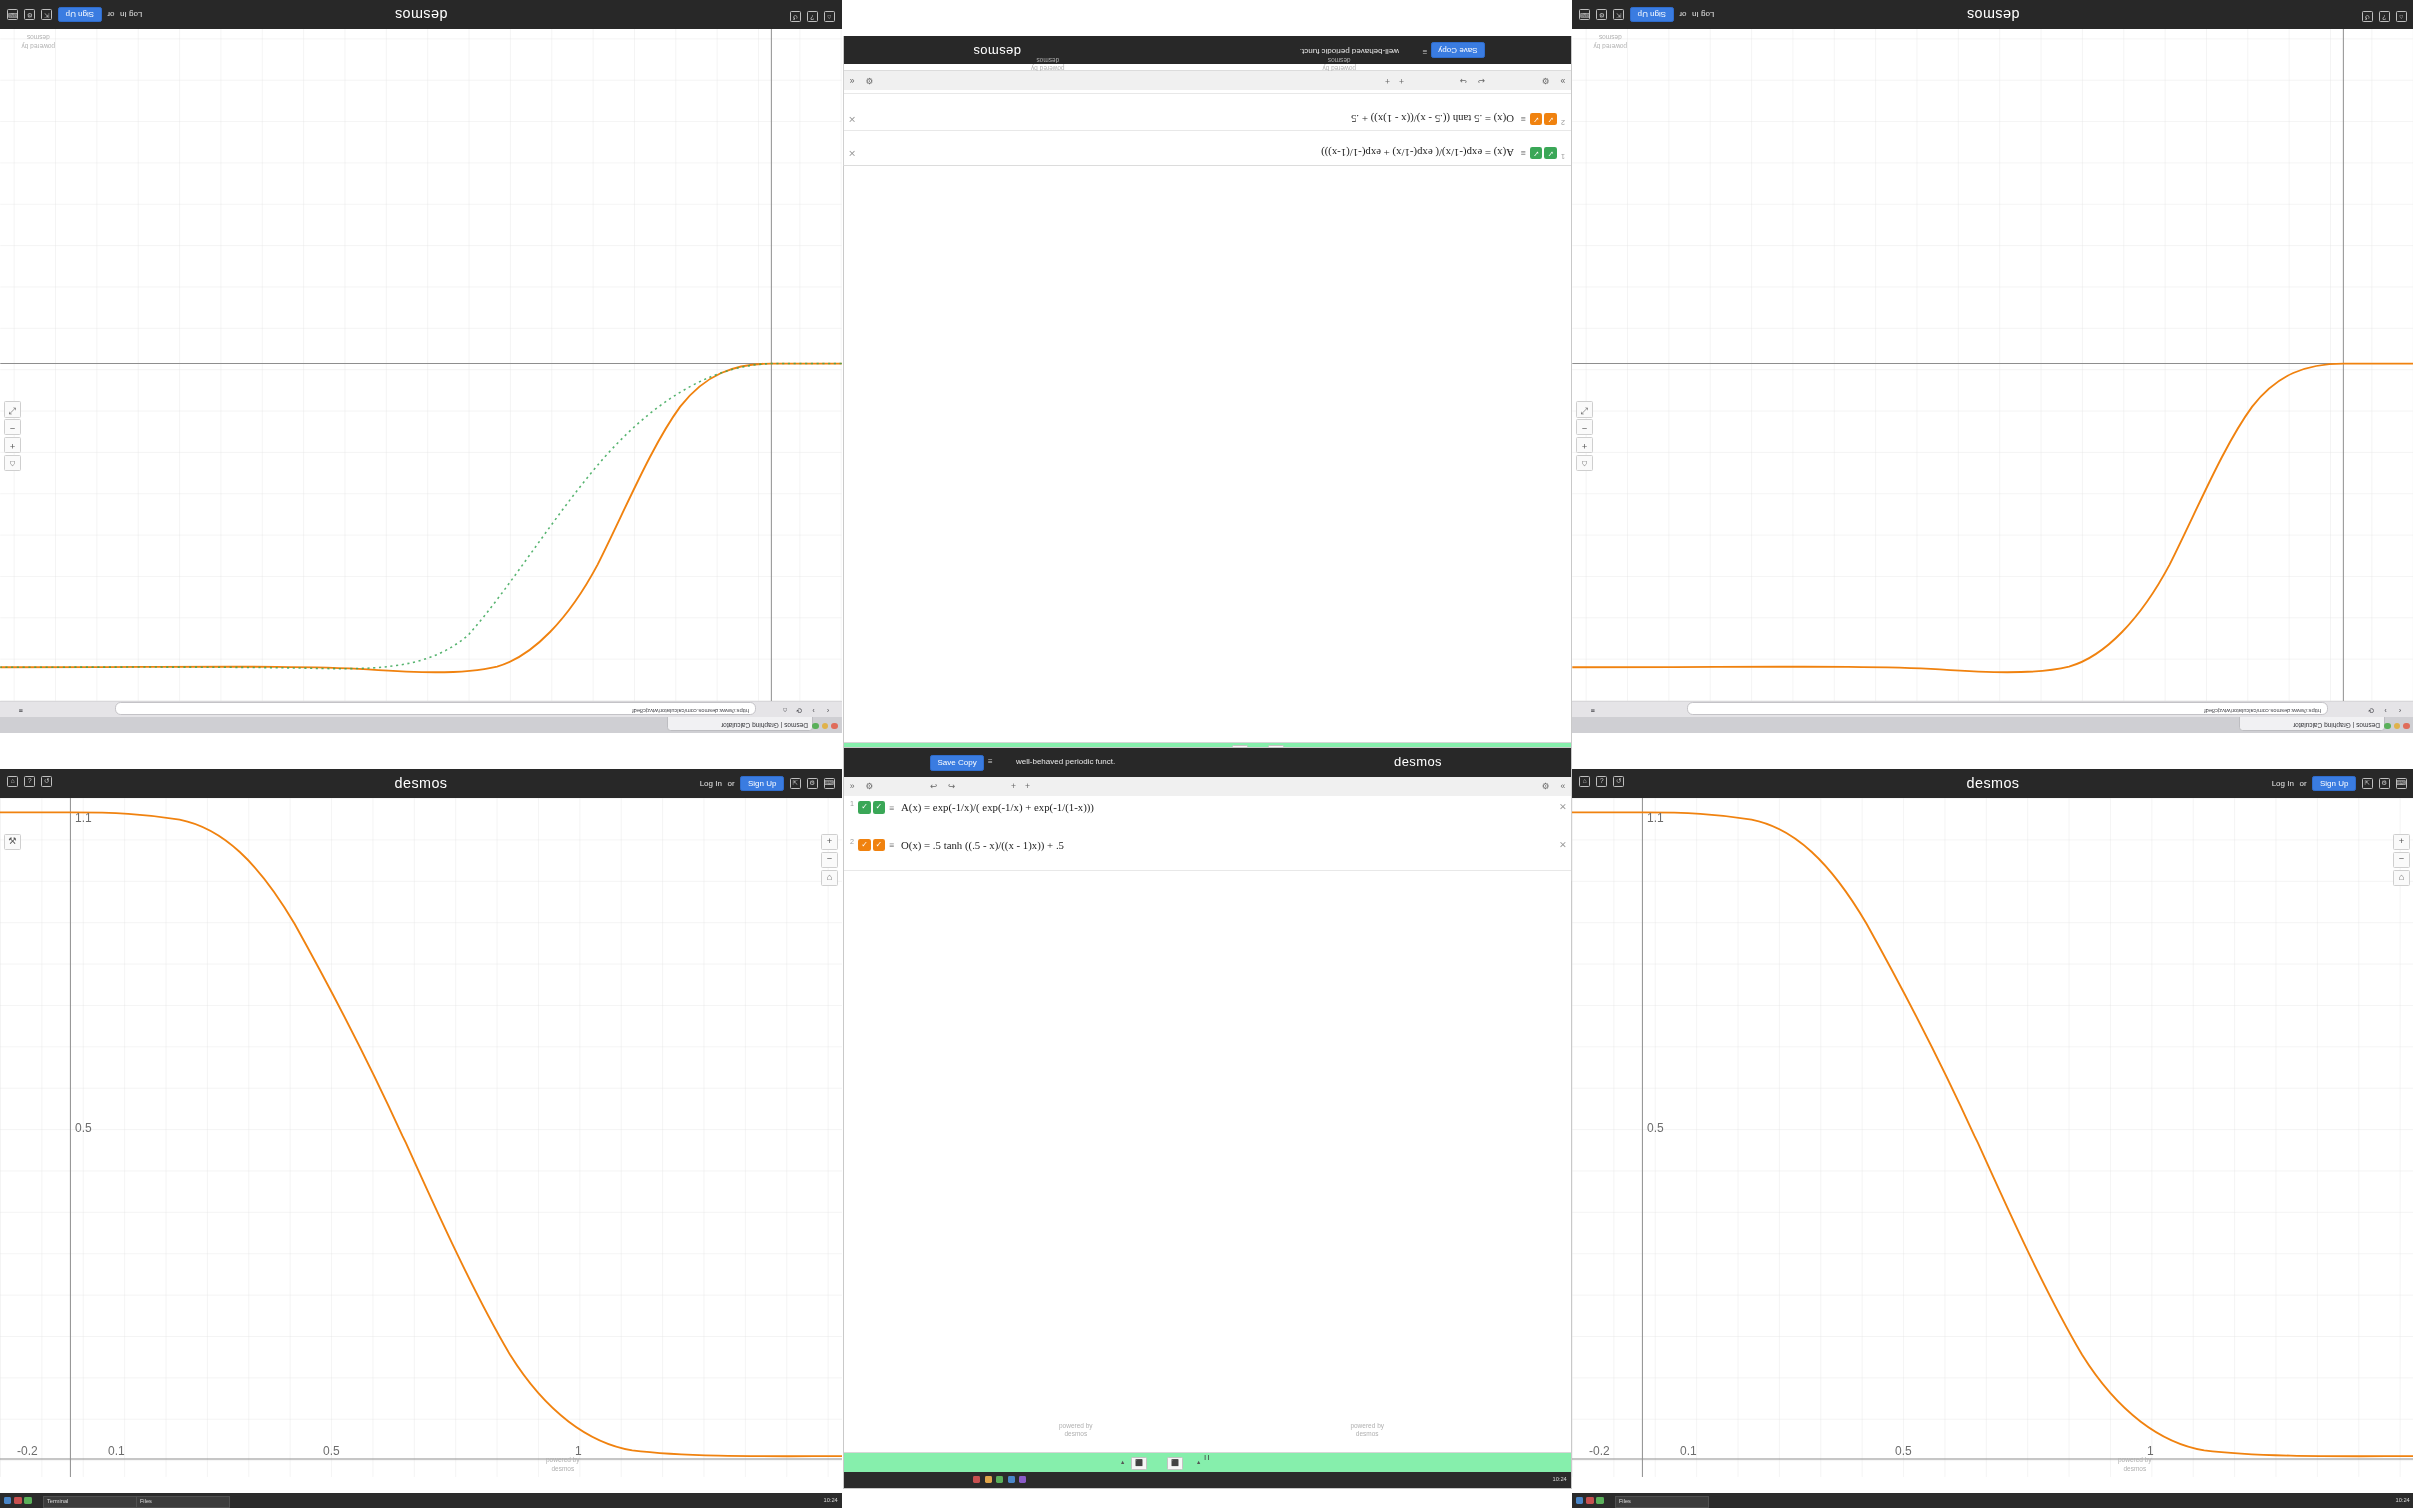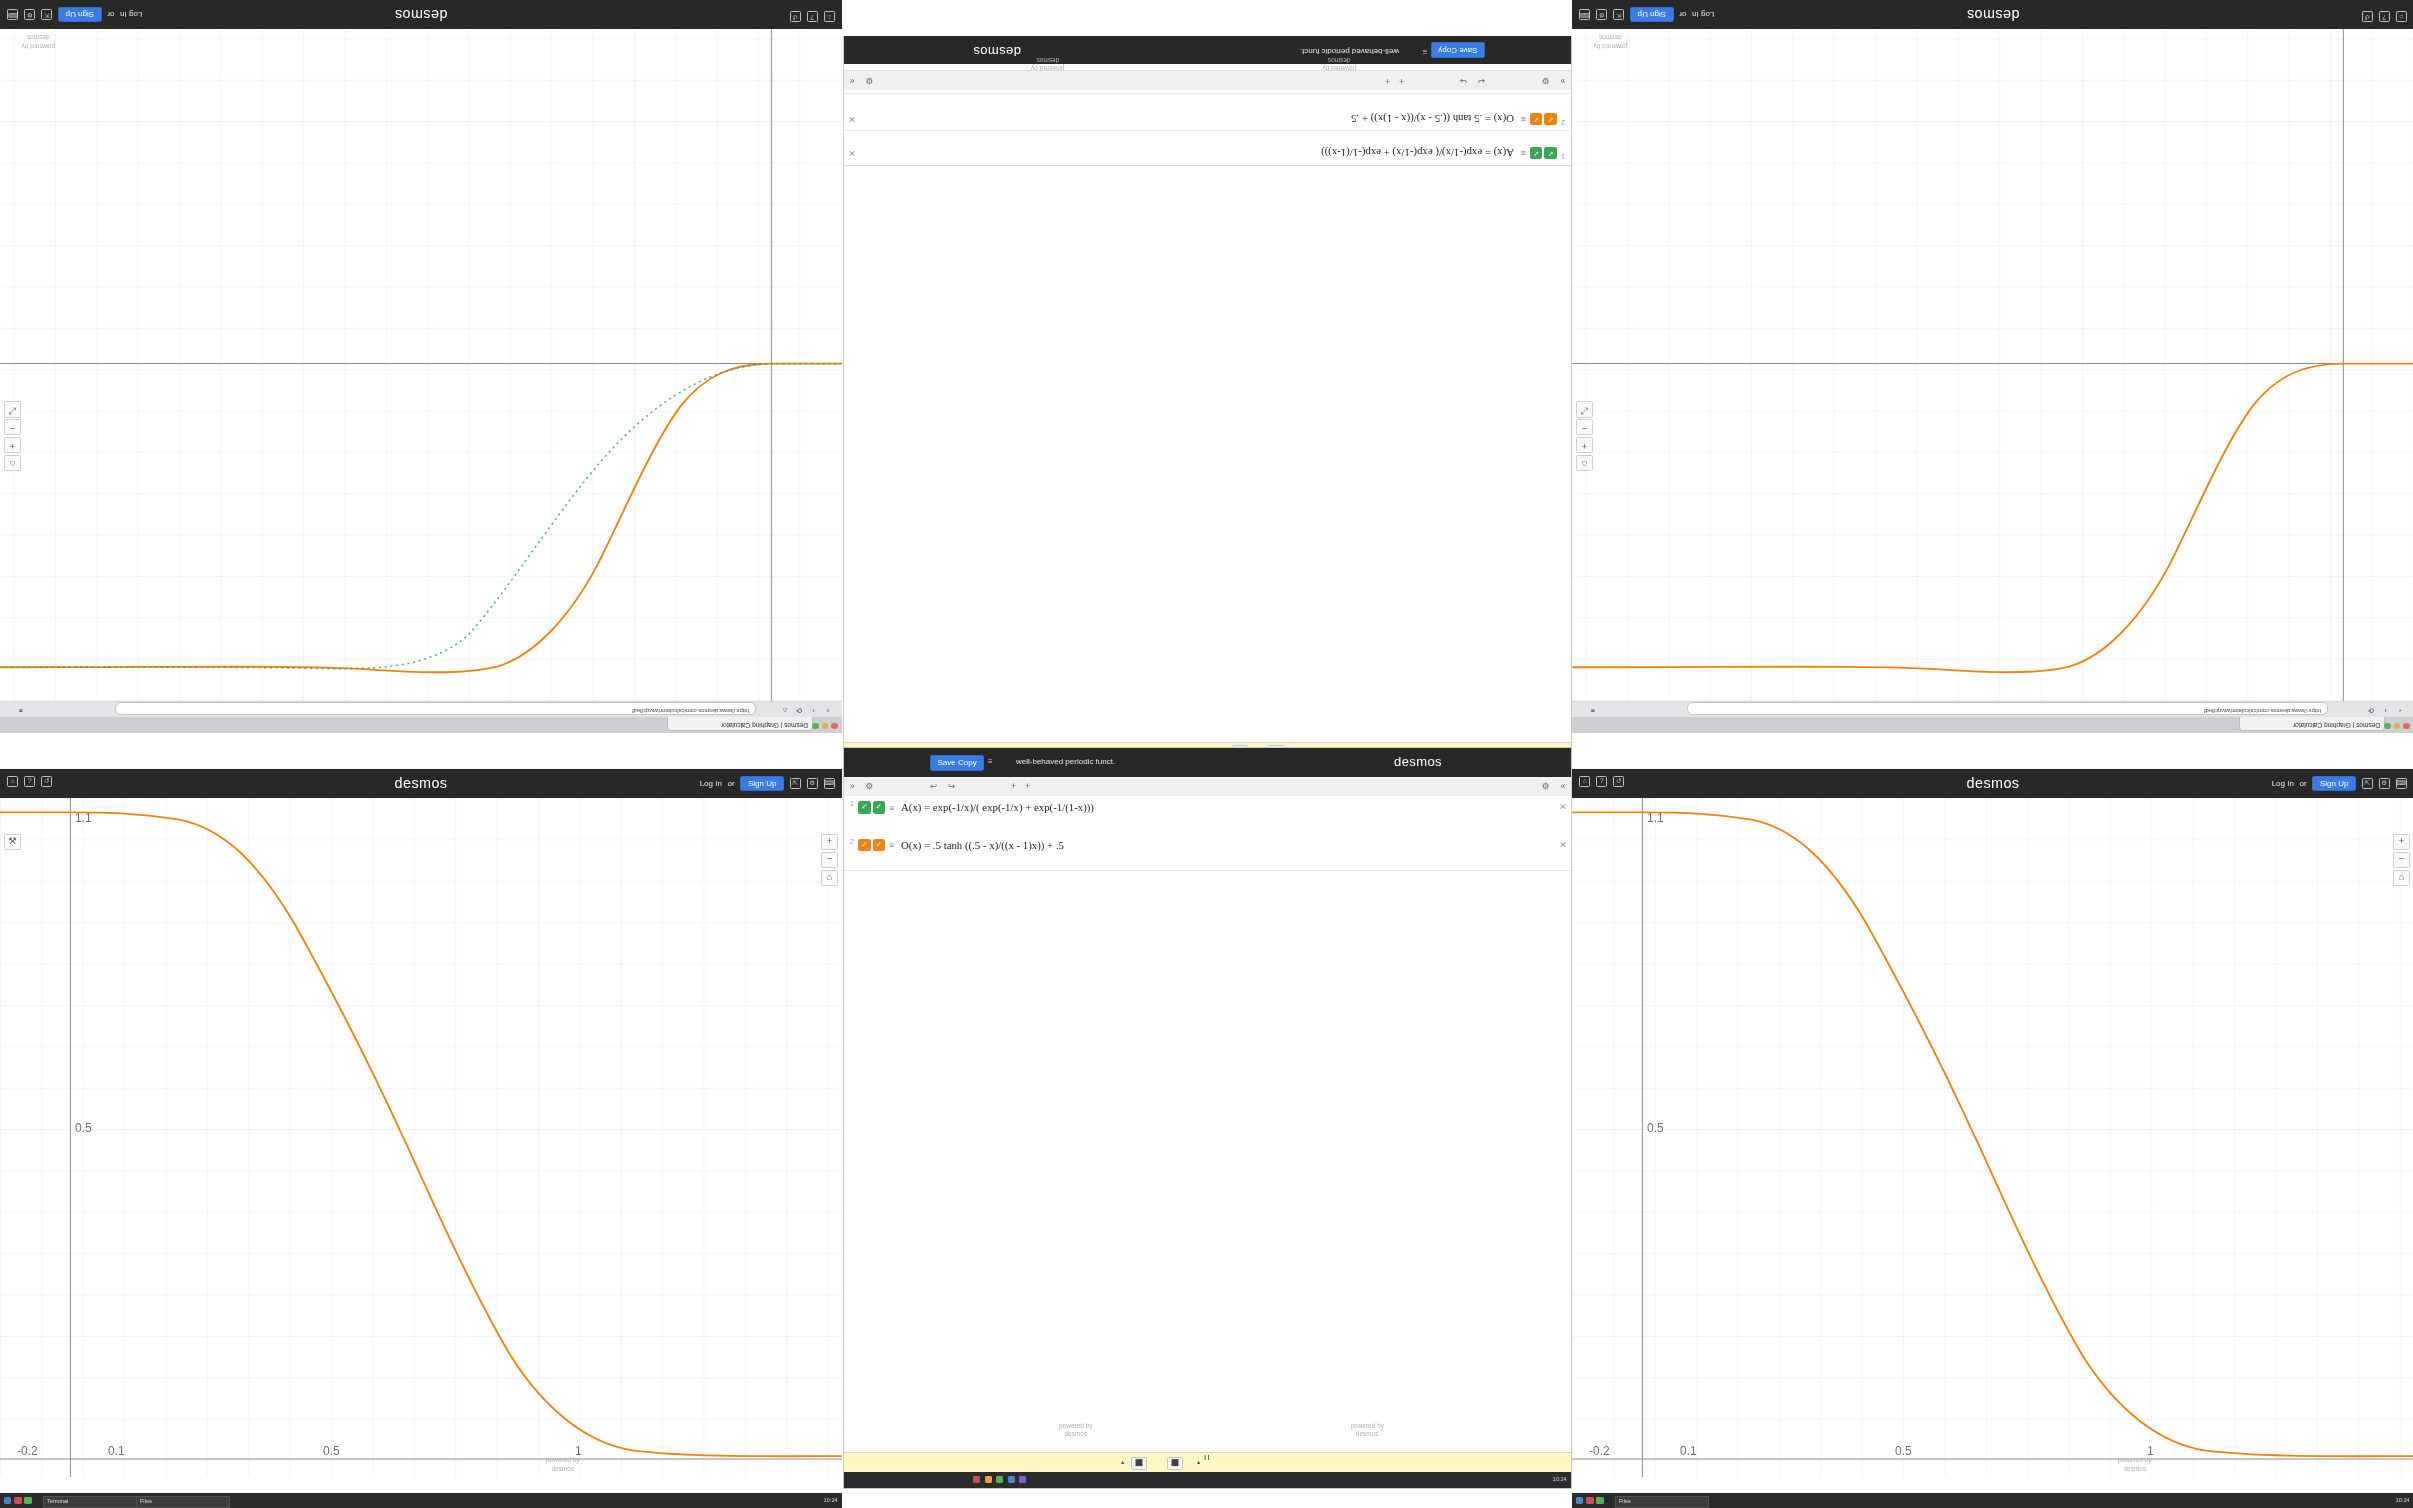--- a/index.html
+++ b/index.html
@@ -51,21 +51,21 @@
   .powered{position:absolute;font-size:6.5px;color:#b0b0b0;text-align:center;line-height:1.25;}
 
   
   .taskbar{position:absolute;left:0;height:16px;width:100%;background:#2b2b2b;}
   .tb-item{position:absolute;top:2.9px;height:10px;background:#3c3c3c;border:0.7px solid #505050;font-size:5.7px;color:#dcdcdc;line-height:9.3px;padding:0 2.9px;white-space:nowrap;overflow:hidden;}
   .tb-dot{position:absolute;top:3.6px;width:7.2px;height:7.2px;border-radius:1.4px;}
   .tb-clock{position:absolute;right:4.3px;top:3.6px;font-size:5.7px;color:#d8d8d8;}
 
   
   .centerwin{position:absolute;background:#ffffff;border:0.7px solid #c9c9c9;}
-  .ctr-toolbar{position:absolute;left:0;width:100%;height:18.7px;background:#fef9c3;border-bottom:0.7px solid #d7d7d7;}
+  .ctr-toolbar{position:absolute;left:0;width:100%;height:18.7px;background:#86efac;border-bottom:0.7px solid #d7d7d7;}
   .ctrbtn{position:absolute;height:11.5px;background:#f6f6f6;border:0.7px solid #c2c2c2;border-radius:1.4px;font-size:6.5px;color:#333;line-height:10.8px;padding:0 2.9px;}
   .ctr-pause{position:absolute;left:50%;transform:translateX(-50%);color:#3b3b3b;font-size:8px;letter-spacing:1.4px;}
   .curve{position:absolute;left:0;top:0;}
 </style>
 </head>
 <body>
 
 <div class="root">
 
   <div class="panel flip180" style="left:0;top:0;width:842px;height:733px;">

